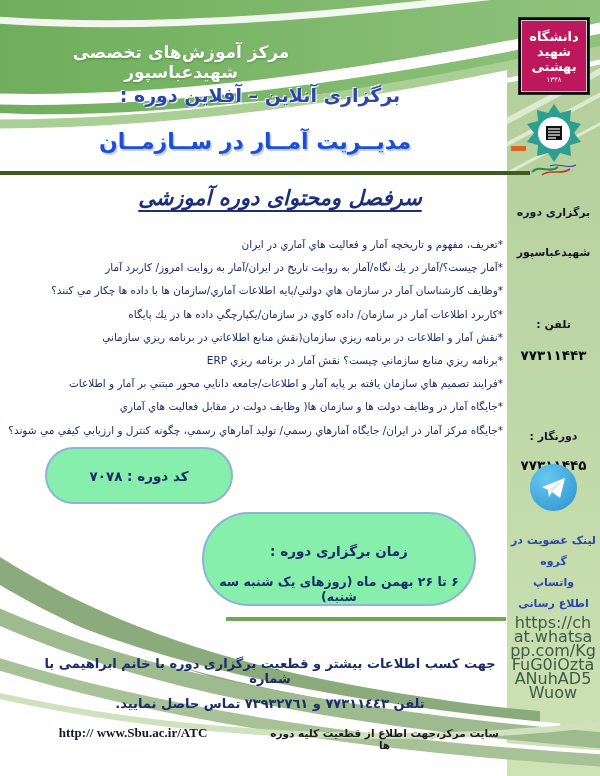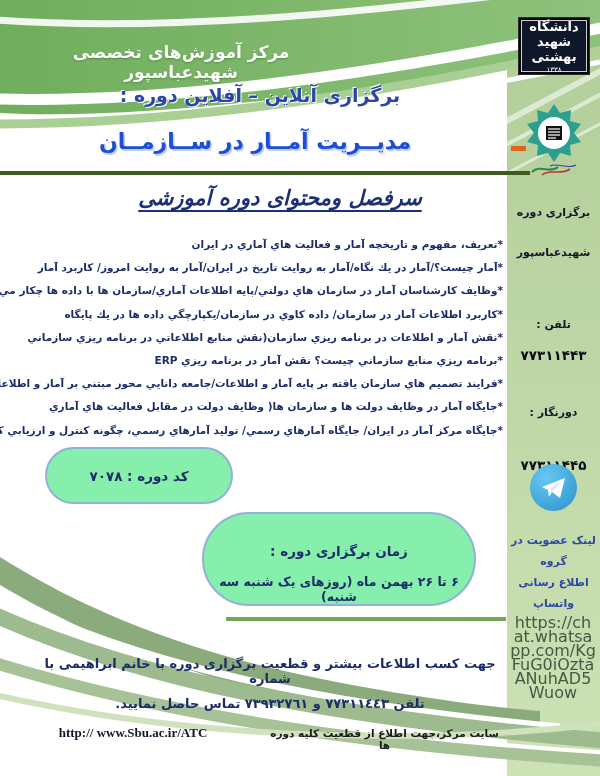--- a/index.html
+++ b/index.html
@@ -25,21 +25,21 @@
   .course-title{position:absolute;top:129px;left:70px;width:370px;text-align:center;
     color:#1d4ed8;font-size:22px;font-weight:bold;z-index:4;direction:rtl;
     text-shadow:1.5px 1.5px 0 #c3cfef;}
   .rule-dark{position:absolute;top:171px;left:0;width:530px;height:4px;background:#3d5c22;z-index:4;}
 
   
   .section-title{position:absolute;top:186px;left:55px;width:450px;text-align:center;
     color:#1d2f77;font-size:21px;font-weight:bold;font-style:italic;z-index:4;direction:rtl;
     text-decoration:underline;text-underline-offset:5px;}
   .bullets{position:absolute;top:233px;left:10px;right:97px;z-index:4;direction:rtl;text-align:right;}
-  .bullet{height:23.2px;line-height:23.2px;font-size:10.5px;font-weight:bold;color:#1b2c68;white-space:nowrap;}
+  .bullet{height:23.2px;line-height:23.2px;font-size:10.5px;font-weight:normal;color:#1b2c68;white-space:nowrap;}
 
   
   .pill{position:absolute;background:#86efac;border:2px solid #8fb2d8;z-index:4;
     color:#1b2c68;font-weight:bold;text-align:center;direction:rtl;}
   .pill-code{top:447px;left:45px;width:188px;height:57px;border-radius:30px;
     font-size:13.5px;line-height:54px;}
   .pill-date{top:512px;left:202px;width:274px;height:94px;border-radius:47px;padding-top:29px;}
   .pill-date .l1{font-size:13.5px;}
   .pill-date .l2{font-size:12.5px;margin-top:15px;}
 
@@ -49,21 +49,21 @@
   .contact1{position:absolute;top:656px;left:30px;width:480px;text-align:center;direction:rtl;
     color:#1b2c68;font-size:13px;font-weight:bold;z-index:4;}
   .contact2{position:absolute;top:696px;left:30px;width:480px;text-align:center;direction:rtl;
     color:#1b2c68;font-size:13px;font-weight:bold;z-index:4;}
   .footer-url{position:absolute;top:725px;left:28px;width:210px;text-align:center;z-index:4;
     font-family:"Liberation Serif",serif;font-weight:bold;font-size:13px;color:#101828;}
   .footer-note{position:absolute;top:727px;right:98px;width:235px;text-align:center;direction:rtl;
     font-size:10.5px;font-weight:bold;color:#1a1a1a;z-index:4;}
 
   
-  .uni-logo{position:absolute;top:17px;right:10px;width:72px;height:58px;background:#0f172a;
+  .uni-logo{position:absolute;top:17px;right:10px;width:72px;height:78px;background:#be185d;
     border:1px solid #2b2b2b;z-index:5;display:flex;flex-direction:column;align-items:center;
     justify-content:center;box-shadow:inset 0 0 0 2px #070707,inset 0 0 0 3px #cfcfcf;}
   .uni-logo .cal{color:#fff;font-weight:bold;font-size:13px;line-height:15px;text-align:center;direction:rtl;}
   .uni-logo .yr{color:#fff;font-size:7px;margin-top:2px;}
   .emblem{position:absolute;top:103px;right:16px;z-index:5;}
   .orange-dash{position:absolute;top:146px;right:74px;width:15px;height:5px;background:#e0641f;z-index:5;}
   .ministry{position:absolute;top:160px;right:22px;z-index:5;}
   .side-label{position:absolute;right:0;width:93px;text-align:center;direction:rtl;
     color:#14142a;font-weight:bold;font-size:11px;z-index:5;}
   .side-num{position:absolute;right:0;width:93px;text-align:center;
@@ -157,31 +157,31 @@
   <svg class="ministry" width="48" height="18" viewBox="0 0 48 18">
     <path d="M2,12 C10,4 20,14 28,7" stroke="#2a8a4a" stroke-width="2" fill="none"></path>
     <path d="M12,15 C20,8 30,16 40,9" stroke="#c0392b" stroke-width="1.6" fill="none"></path>
     <path d="M20,6 C28,2 38,10 46,5" stroke="#2b46ab" stroke-width="1.2" fill="none"></path>
   </svg>
 
   <div class="side-label" style="top:206px;">برگزاری دوره</div>
   <div class="side-label" style="top:246px;">شهیدعباسپور</div>
   <div class="side-label" style="top:318px;">تلفن :</div>
   <div class="side-num" style="top:347px;">۷۷۳۱۱۴۴۳</div>
-  <div class="side-label" style="top:406px;">دورنگار :</div>
+  <div class="side-label" style="top:430px;">دورنگار :</div>
   <div class="side-num" style="top:457px;">۷۷۳۱۱۴۴۵</div>
 
   <div class="tg">
     <svg width="30" height="30" viewBox="0 0 30 30">
       <path d="M3,14 L26,5 L21,25 L13,19 L10,24 L9,17 Z" fill="#ffffff"></path>
       <path d="M13,19 L24,7 L11,16 Z" fill="#d7e9f7"></path>
     </svg>
   </div>
 
   <div class="wa-title">
     <div>لینک  عضویت در</div>
     <div>گروه</div>
+    <div>واتساپ</div>
     <div>اطلاع رسانی</div>
-    <div>واتساپ</div>
   </div>
   <div class="wa-link">https://chat.whatsapp.com/KgFuG0iOztaANuhAD5Wuow</div>
 
 </div>
 
 </body></html>

